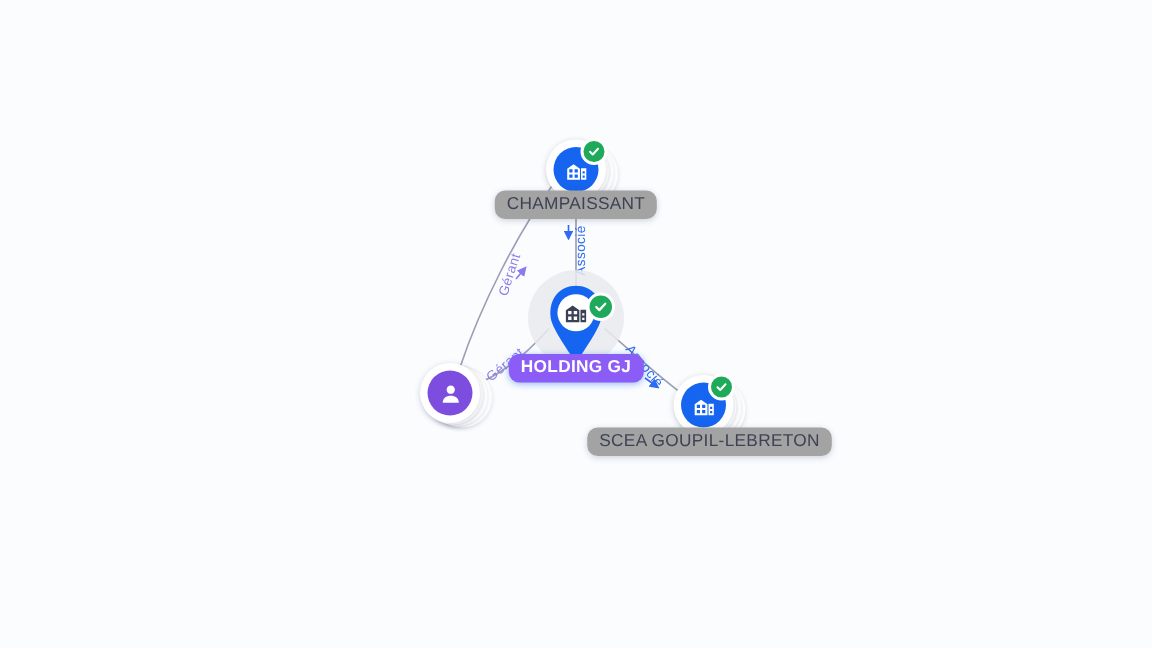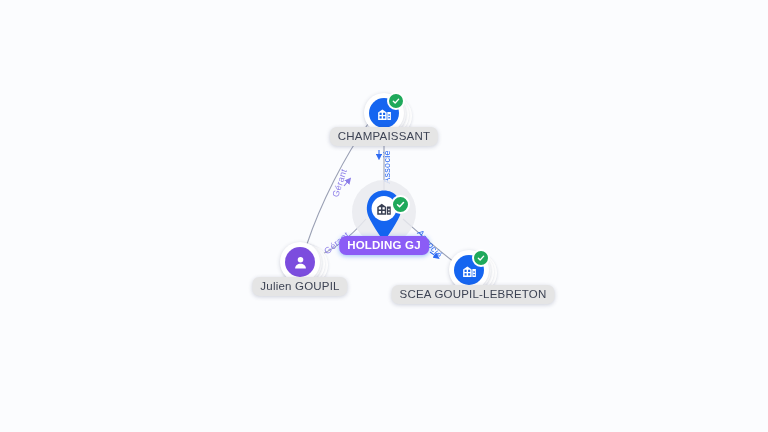--- a/index.html
+++ b/index.html
@@ -26,21 +26,21 @@
   .c-node .inner{width:30px;height:30px;}
   .c-node .stack{width:40px;height:40px;}
 
   .badge{position:absolute;width:14px;height:14px;border-radius:50%;
          background:#1fa95b;border:2px solid #ffffff;
          display:flex;align-items:center;justify-content:center;}
   .badge svg{width:8px;height:8px;display:block;}
 
   
   .chip{position:absolute;transform:translateX(-50%);
-        background:#e5e5e5;color:#3d4354;
+        background:#a3a3a3;color:#3d4354;
         border-radius:7px;padding:3px 8px 4px 8px;
         font-size:11.5px;letter-spacing:.2px;white-space:nowrap;
         box-shadow:0 1px 4px rgba(40,50,90,.22);}
   .chip.active{background:#8b5cf6;color:#ffffff;font-weight:bold;
                box-shadow:0 1px 5px rgba(21,101,240,.45);}
 
   
   .halo{position:absolute;width:64px;height:64px;left:-32px;top:-32px;
         border-radius:50%;background:#e9eaee;opacity:.85;}
   .pin{position:absolute;left:-21px;top:-24px;width:42px;height:54px;}
@@ -139,21 +139,20 @@
     <div class="stack" style="left:-18px;top:-19px;"></div>
     <div class="disc">
       <div class="inner" style="background:#7c4dde;">
         <svg width="17" height="17" viewBox="0 0 24 24" fill="#ffffff">
           <circle cx="12" cy="8.2" r="3.9"></circle>
           <path d="M4.4 20.5c0-4.2 3.4-6.6 7.6-6.6s7.6 2.4 7.6 6.6H4.4z"></path>
         </svg>
       </div>
     </div>
   </div>
-  <div class="chip" style="left:300px;top:277px;">Julien GOUPIL</div>
 
   <div class="node c-node" style="left:469px;top:270px;">
     <div class="stack" style="left:-12px;top:-17px;"></div>
     <div class="stack" style="left:-15px;top:-18px;"></div>
     <div class="stack" style="left:-18px;top:-19px;"></div>
     <div class="disc">
       <div class="inner" style="background:#1565f0;">
         <svg width="17" height="17" viewBox="0 0 24 24" fill="#ffffff">
           <path d="M3 21V10.5l6-4.2 6 4.2V21H3zm2-2h3v-3H5v3zm5 0h3v-3h-3v3zM5 14h3v-3H5v3zm5 0h3v-3h-3v3z"></path>
           <path d="M16 21V10h5v11h-5zm1.5-2h2v-2h-2v2zm0-4h2v-2h-2v2z"></path>

